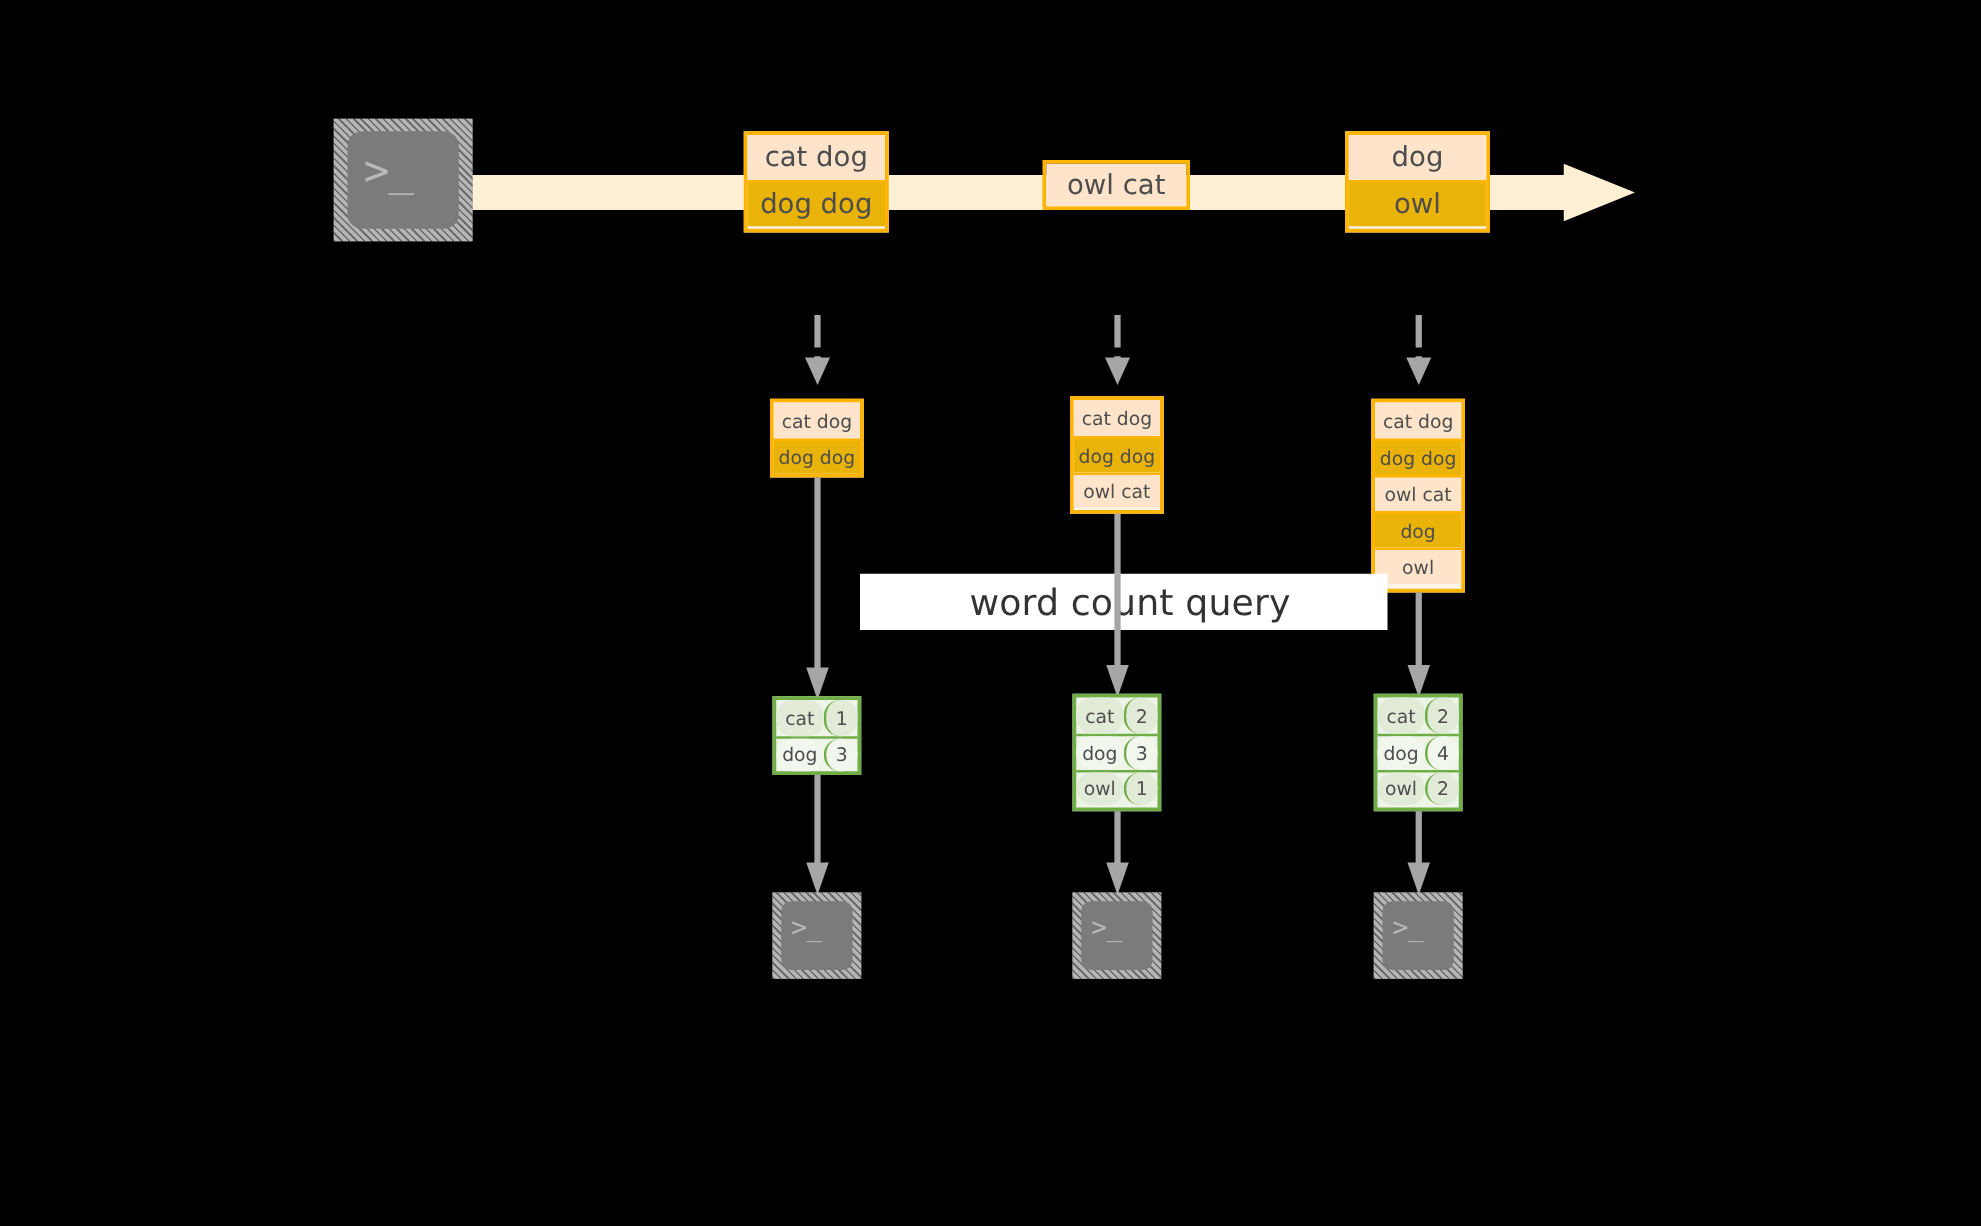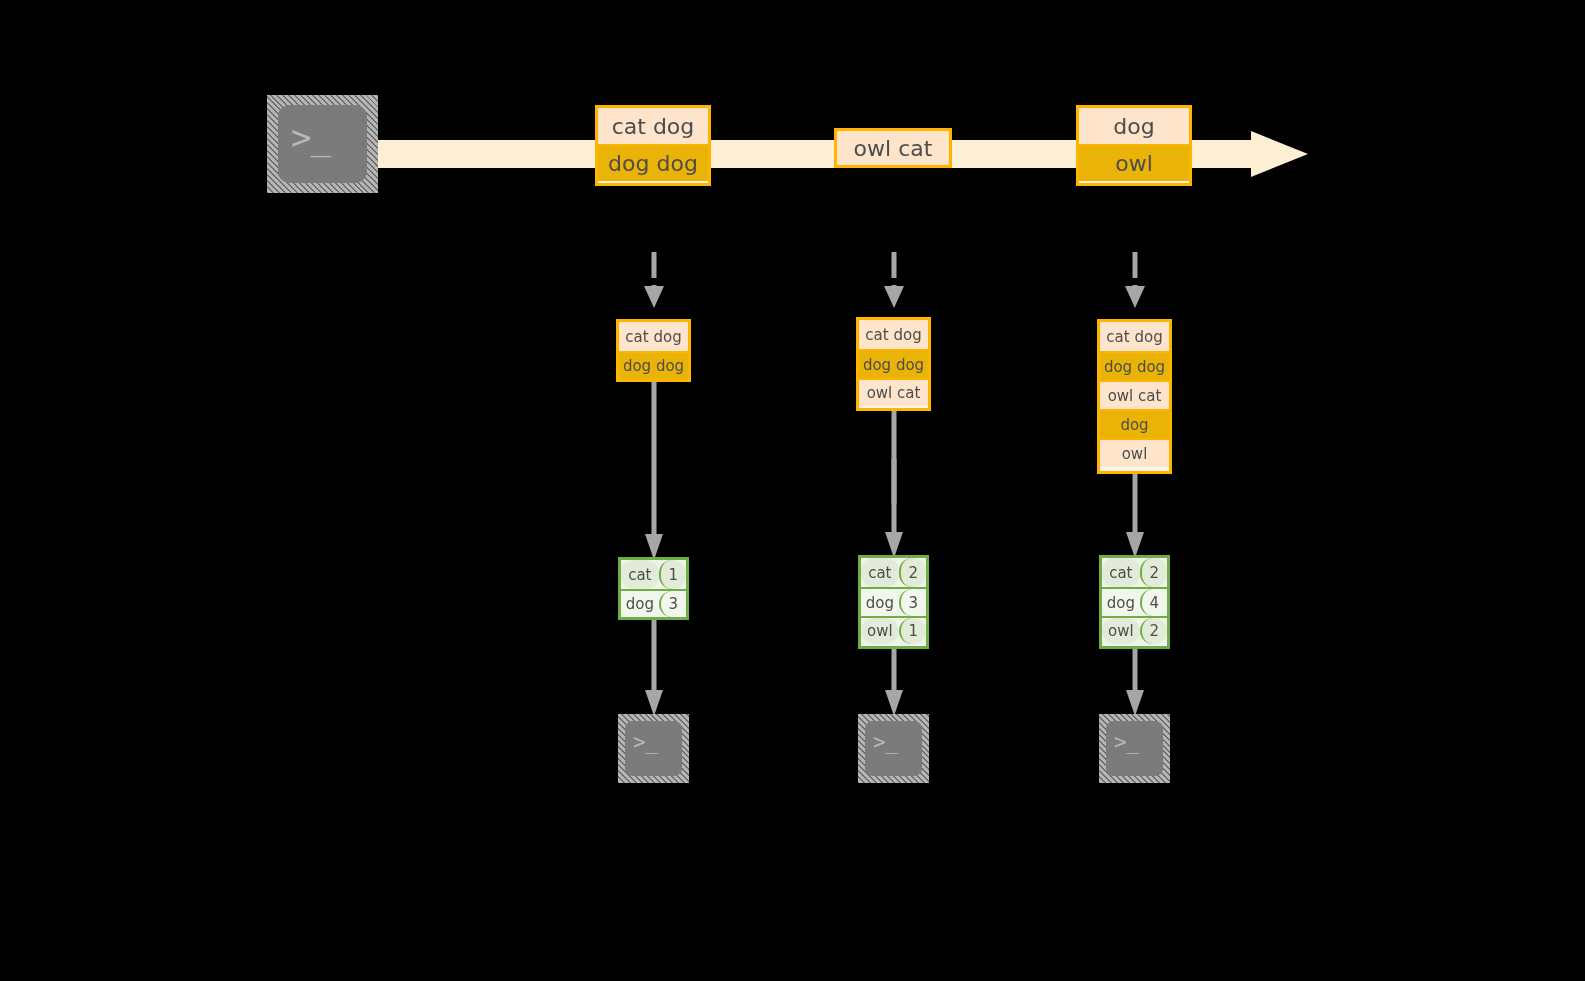--- a/index.html
+++ b/index.html
@@ -210,20 +210,23 @@
       <path d="M9,147 L0,121 L18,121 Z" fill="#a6a6a6"></path>
     </svg>
   </div>
   <div class="conn" style="left:1126px; top:474px;">
     <svg width="18" height="84" viewBox="0 0 18 84">
       <line x1="9" y1="0" x2="9" y2="66" stroke="#a6a6a6" stroke-width="5"></line>
       <path d="M9,84 L0,58 L18,58 Z" fill="#a6a6a6"></path>
     </svg>
   </div>
 
+  <div id="query-banner">
+    <span id="query-banner-text">word count query</span>
+  </div>
 
   <div class="conn" style="left:885px; top:459px; z-index:5;">
     <svg width="18" height="45" viewBox="0 0 18 45">
       <line x1="9" y1="0" x2="9" y2="45" stroke="#a6a6a6" stroke-width="5"></line>
     </svg>
   </div>
 
   <div class="res-box" style="left:618px; top:557px; width:71px; height:63px; z-index:6;">
     <div class="res-row dark" style="height:29px;">
       <div class="res-cell key" style="font-size:15px;">cat</div>

